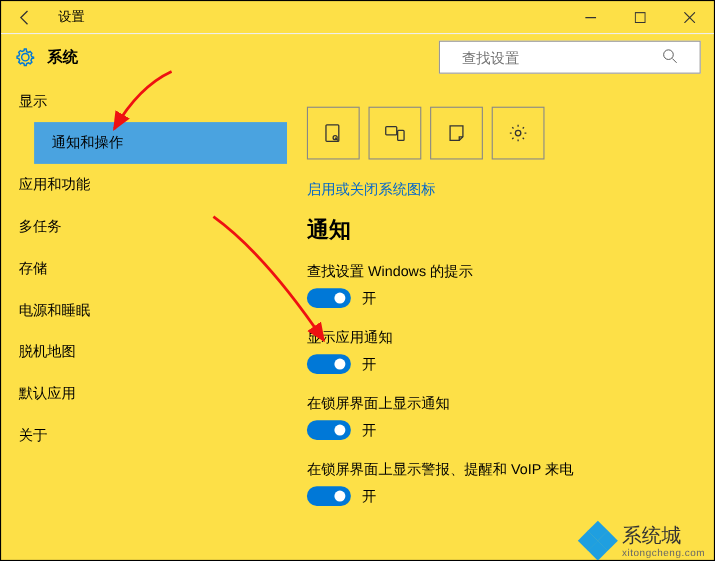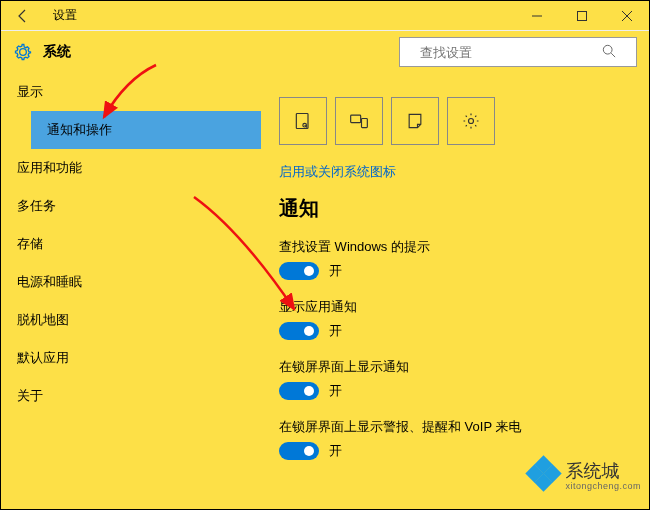--- a/index.html
+++ b/index.html
@@ -38,21 +38,21 @@
   .toggle { width: 40px; height: 18px; border-radius: 9px; background: #0078d7; position: relative; cursor: pointer; }
   .toggle .knob { width: 10px; height: 10px; border-radius: 50%; background: #fff; position: absolute; top: 4px; right: 5px; }
   .toggle-state { font-size: 13px; }
 
   
   .arrow1, .arrow2 { position: absolute; pointer-events: none; }
   .arrow1 { left: 95px; top: 58px; }
   .arrow2 { left: 185px; top: 190px; }
 
   
-  .watermark { position: absolute; right: 8px; bottom: 18px; display: flex; align-items: flex-start; gap: 6px; font-size: 18px; color: #333; font-weight: 500; pointer-events:none; }
+  .watermark { position: absolute; right: 8px; bottom: 2px; display: flex; align-items: flex-end; gap: 6px; font-size: 18px; color: #333; font-weight: 500; pointer-events:none; }
   .wm-logo { width: 30px; height: 30px; position: relative; }
   .wm-logo div { position:absolute; width:13px; height:13px; background:#1f9fe0; transform:rotate(45deg); }
   .wm-logo .d1 { left:8px; top:-1px;}
   .wm-logo .d2 { left:-1px; top:8px;}
   .wm-logo .d3 { left:17px; top:8px;}
   .wm-logo .d4 { left:8px; top:17px;}
   .wm-sub { font-size:9px; color:#666; letter-spacing:0.5px; display:block; margin-top:-2px;}
 
   
   .content::-webkit-scrollbar { width: 12px; }

